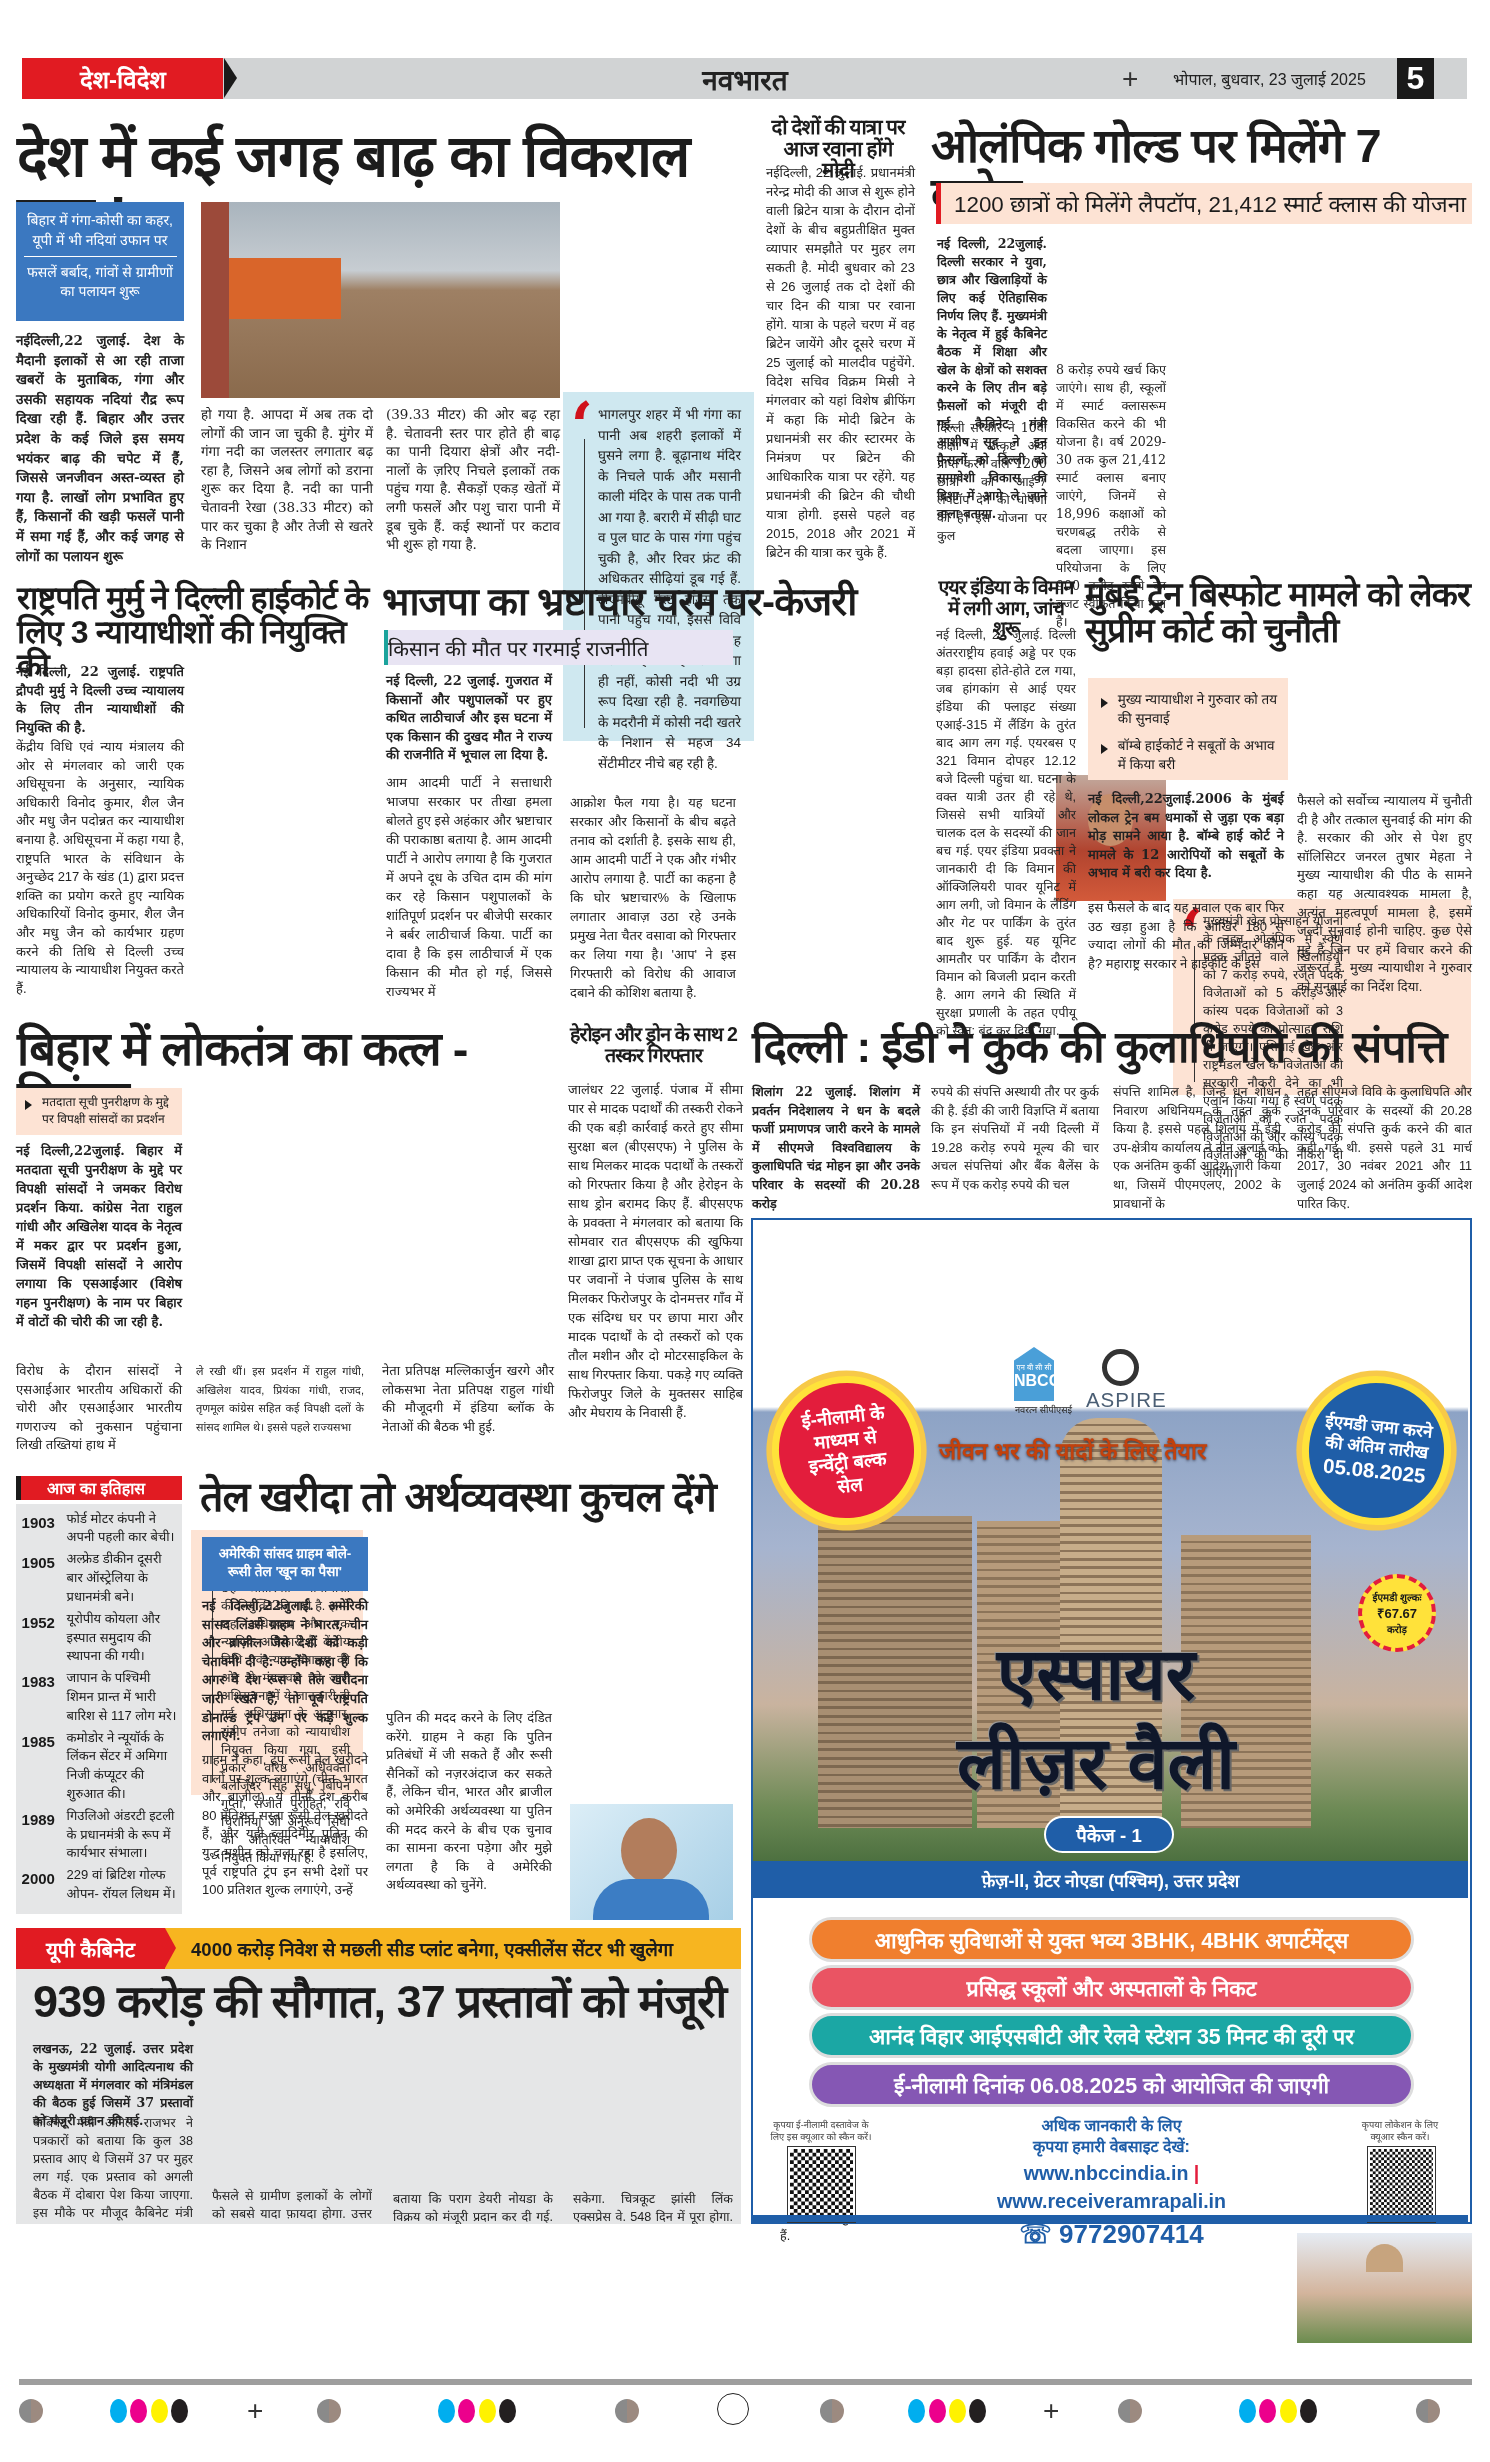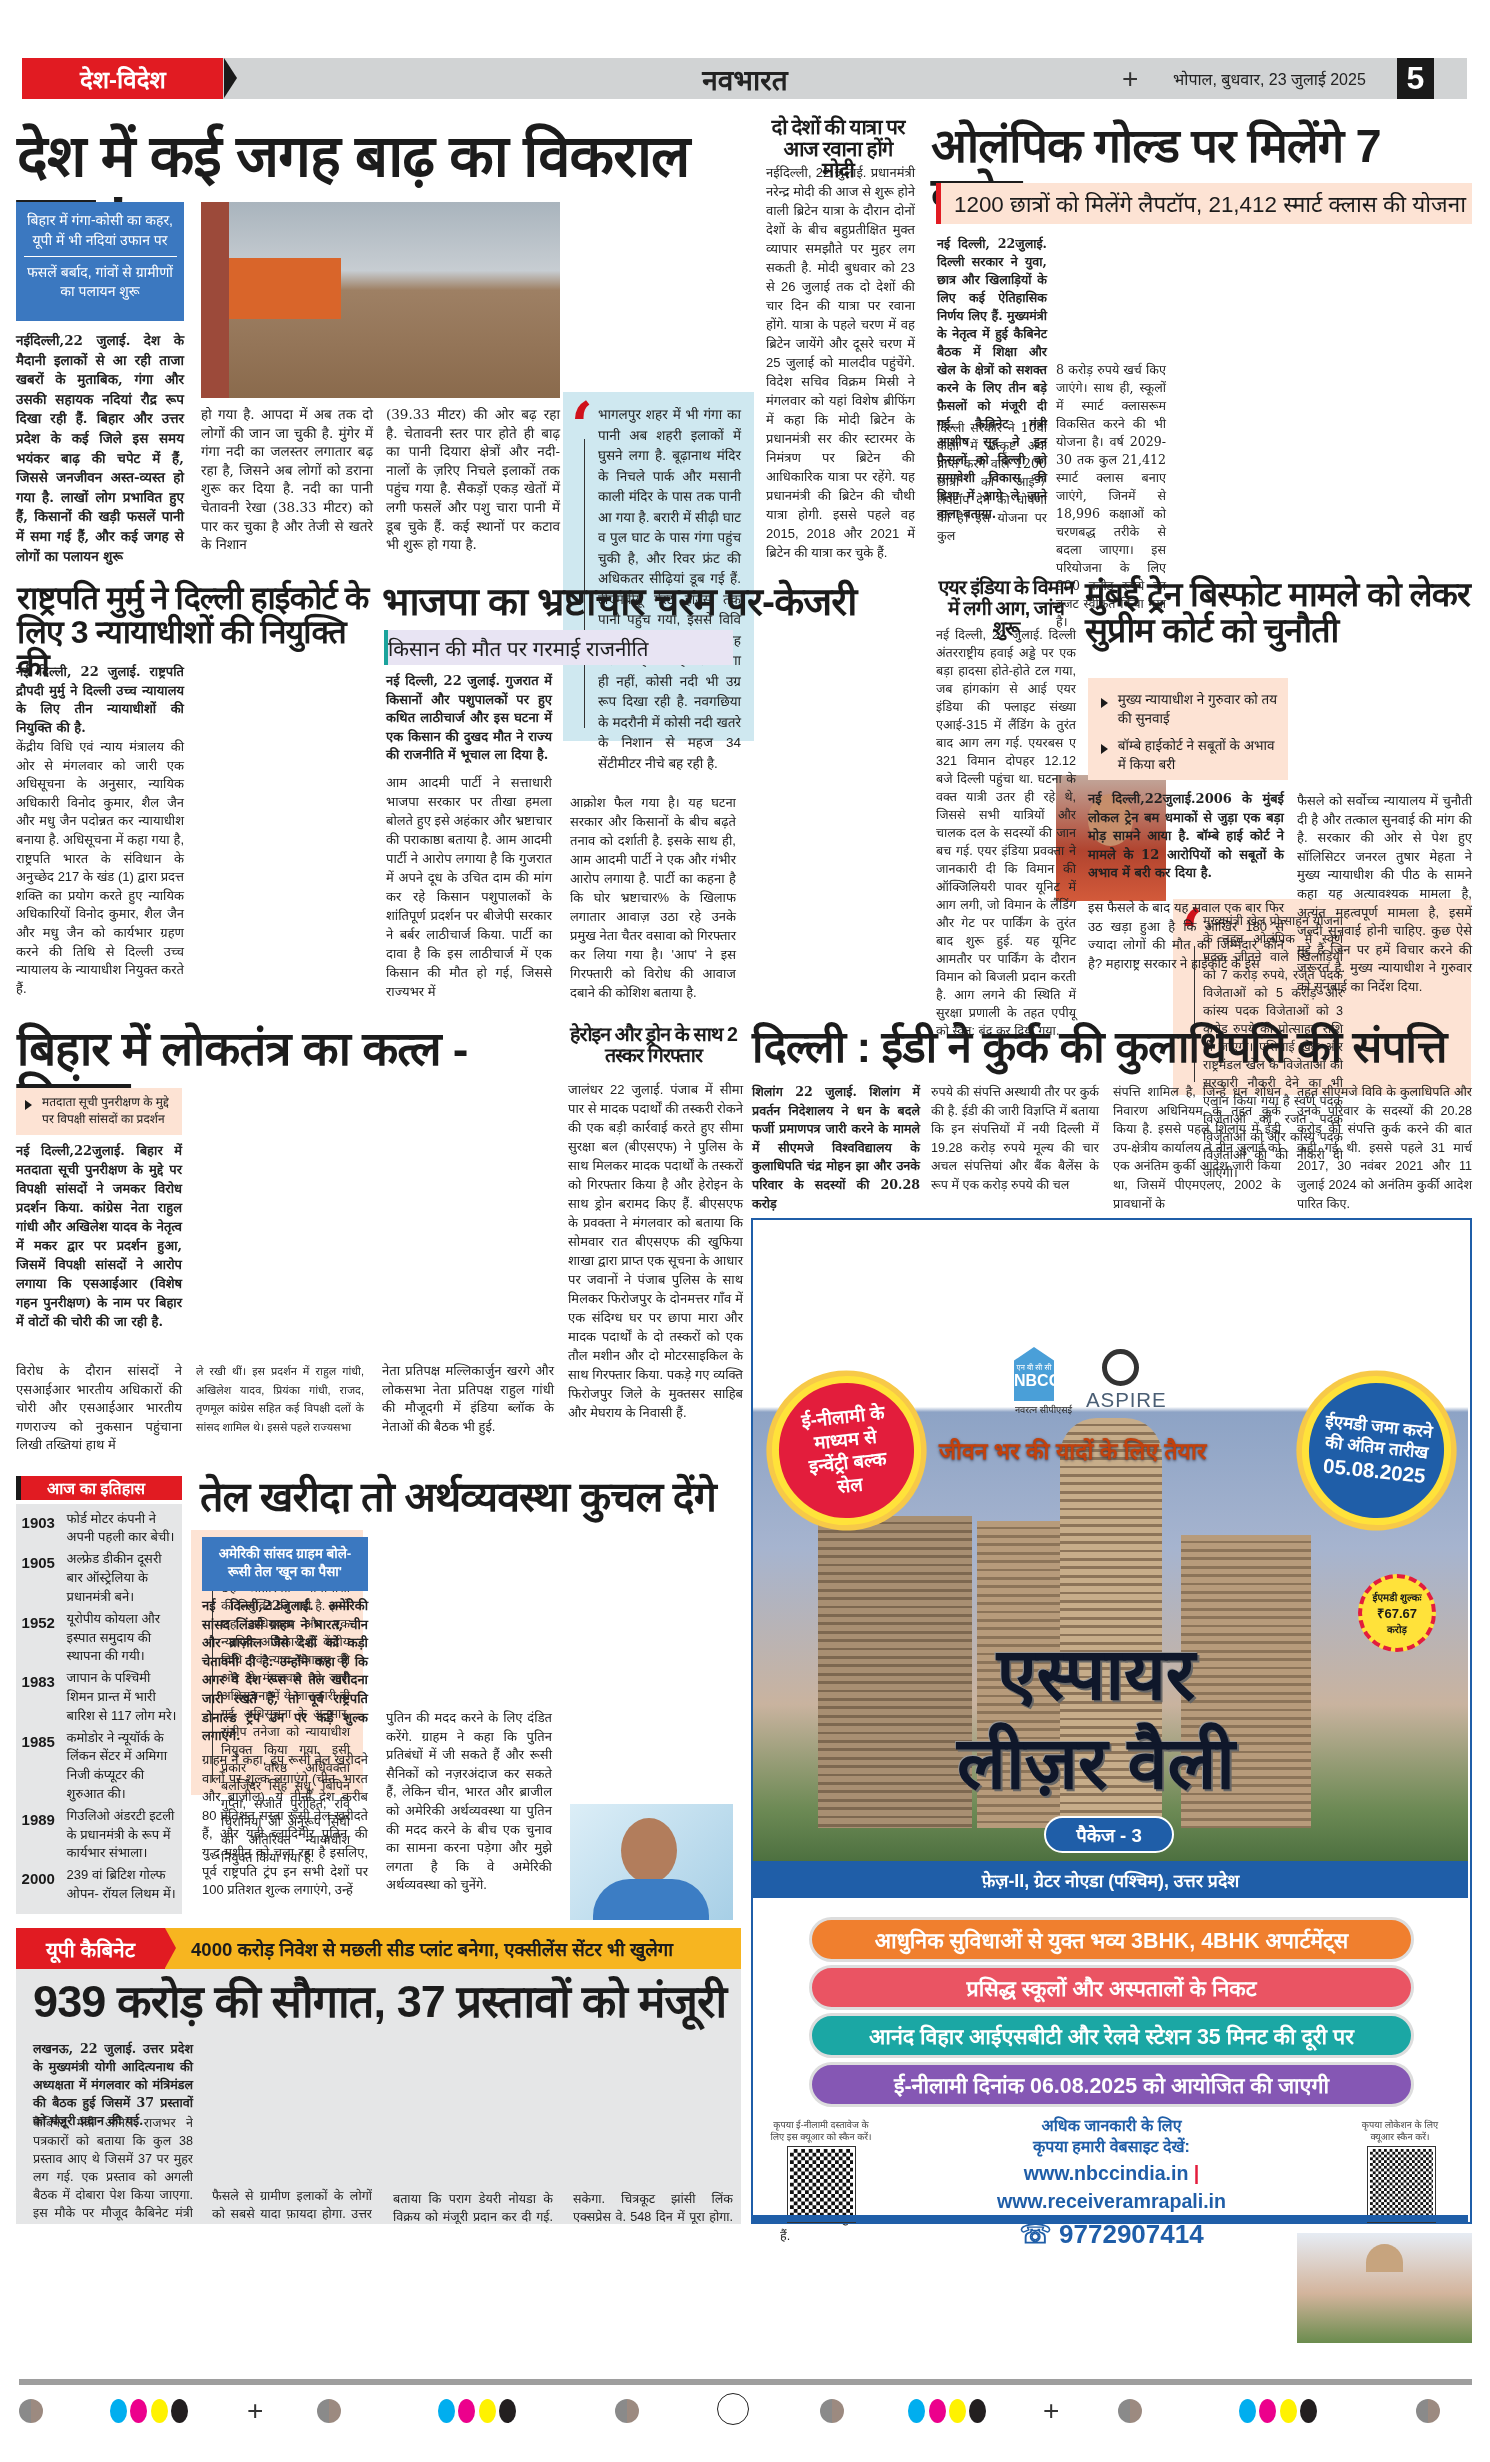--- a/index.html
+++ b/index.html
@@ -163,21 +163,21 @@
   <div class="hist-row">
       <span class="yr">1985</span>
       <span style="font-size:13px;line-height:18.6px">कमोडोर ने न्यूयॉर्क के लिंकन सेंटर में अमिगा निजी कंप्यूटर की शुरुआत की।</span>
     </div>
   <div class="hist-row">
       <span class="yr">1989</span>
       <span style="font-size:13px;line-height:18.6px">गिउलिओ अंडरटी इटली के प्रधानमंत्री के रूप में कार्यभार संभाला।</span>
     </div>
   <div class="hist-row">
       <span class="yr">2000</span>
-      <span style="font-size:13px;line-height:18.6px">239 वां ब्रिटिश गोल्फ ओपन- रॉयल लिथम में।</span>
+      <span style="font-size:13px;line-height:18.6px">229 वां ब्रिटिश गोल्फ ओपन- रॉयल लिथम में।</span>
     </div>
 </div>
 
 <div class="abs hl" style="left:200px;top:1476px;width:549px;font-size:41px;">तेल खरीदा तो अर्थव्यवस्था कुचल देंगे</div>
 <div class="abs blue-box" style="left:202px;top:1537px;width:166px;height:54px;padding:7.5px;font-size:13.5px;line-height:18.6px;font-weight:700;">अमेरिकी सांसद ग्राहम बोले- रूसी तेल 'खून का पैसा'</div>
 <div class="abs body-text bold" style="left:202px;top:1597px;width:166px;font-size:13px;line-height:18.6px;">नई दिल्ली,22जुलाई. अमेरिकी सांसद लिंडसे ग्राहम ने भारत, चीन और ब्राज़ील जैसे देशों को कड़ी चेतावनी दी है. उन्होंने कहा है कि अगर ये देश रूस से तेल खरीदना जारी रखते हैं, तो पूर्व राष्ट्रपति डोनाल्ड ट्रंप उन पर कड़े शुल्क लगाएंगे.</div>
 <div class="abs cond" style="left:202px;top:1751px;width:166px;font-size:13px;line-height:18.6px;">ग्राहम ने कहा, ट्रंप रूसी तेल खरीदने वालों पर शुल्क लगाएंगे (चीन, भारत और ब्राज़ील). ये तीनों देश करीब 80 प्रतिशत सस्ता रूसी तेल खरीदते हैं, और यही व्लादिमीर पुतिन की युद्ध मशीन को चला रहा है इसलिए, पूर्व राष्ट्रपति ट्रंप इन सभी देशों पर 100 प्रतिशत शुल्क लगाएंगे, उन्हें</div>
 
 <div class="abs cond" style="left:386px;top:1709px;width:166px;font-size:13px;line-height:18.6px;">पुतिन की मदद करने के लिए दंडित करेंगे. ग्राहम ने कहा कि पुतिन प्रतिबंधों में जी सकते हैं और रूसी सैनिकों को नज़रअंदाज कर सकते हैं, लेकिन चीन, भारत और ब्राजील को अमेरिकी अर्थव्यवस्था या पुतिन की मदद करने के बीच एक चुनाव का सामना करना पड़ेगा और मुझे लगता है कि वे अमेरिकी अर्थव्यवस्था को चुनेंगे.</div>
 
@@ -219,21 +219,21 @@
   <div style="position:absolute;left:186px;top:214px;width:354px;text-align:left;color:#c2410c;font-size:23px;font-weight:700;text-shadow:0 0.9px 2.8px #334">जीवन भर की यादों के लिए तैयार</div>
   <div style="position:absolute;left:605px;top:354px;width:78px;height:78px;border-radius:50%;background:#ffe23a;border:4.7px dashed #e31d3c;text-align:center;display:flex;flex-direction:column;align-items:center;justify-content:center;color:#1a1a1a">
     <div style="font-size:10.2px;font-weight:700">ईएमडी शुल्कः</div>
     <div style="font-size:13px;font-weight:700">₹67.67</div>
     <div style="font-size:10.2px;font-weight:700">करोड़</div>
   </div>
   <div style="position:absolute;left:124px;top:410px;width:438px;text-align:center;color:#0f172a;font-size:72px;font-weight:700;line-height:89px;text-shadow:1.9px 1.9px 0 #666,-0.9px -0.9px 0 #999">
     <div>एस्पायर</div>
     <div>लीज़र वैली</div>
   </div>
-  <div style="position:absolute;left:291px;top:596px;width:130px;height:37px;border-radius:20.5px;background:#1f5ea8;border:2.8px solid #fff;color:#fff;font-size:18.6px;font-weight:700;display:flex;align-items:center;justify-content:center">पैकेज - 3</div>
+  <div style="position:absolute;left:291px;top:596px;width:130px;height:37px;border-radius:20.5px;background:#1f5ea8;border:2.8px solid #fff;color:#fff;font-size:18.6px;font-weight:700;display:flex;align-items:center;justify-content:center">पैकेज - 1</div>
   <div style="position:absolute;left:0;top:641px;width:715px;height:37px;background:#1f5ea8;color:#fff;font-size:17.7px;font-weight:700;display:flex;align-items:center;justify-content:center">फ़ेज़-II, ग्रेटर नोएडा (पश्चिम), उत्तर प्रदेश</div>
   <div class="ad-pill" style="top: 697px; background: rgb(240, 127, 46);" id="pill0">
       <span>आधुनिक सुविधाओं से युक्त भव्य 3BHK, 4BHK अपार्टमेंट्स</span>
     </div>
   <div class="ad-pill" style="top: 745px; background: rgb(234, 84, 99);" id="pill1">
       <span>प्रसिद्ध स्कूलों और अस्पतालों के निकट</span>
     </div>
   <div class="ad-pill" style="top: 793px; background: rgb(27, 167, 164);" id="pill2">
       <span>आनंद विहार आईएसबीटी और रेलवे स्टेशन 35 मिनट की दूरी पर</span>
     </div>

